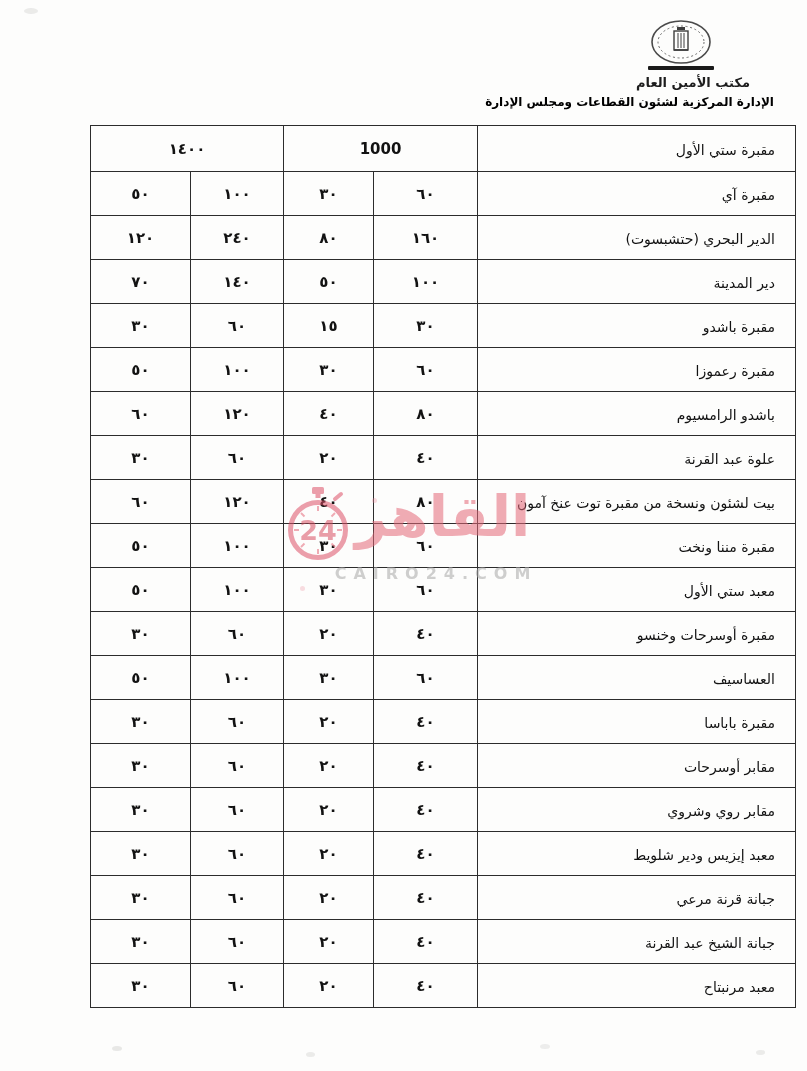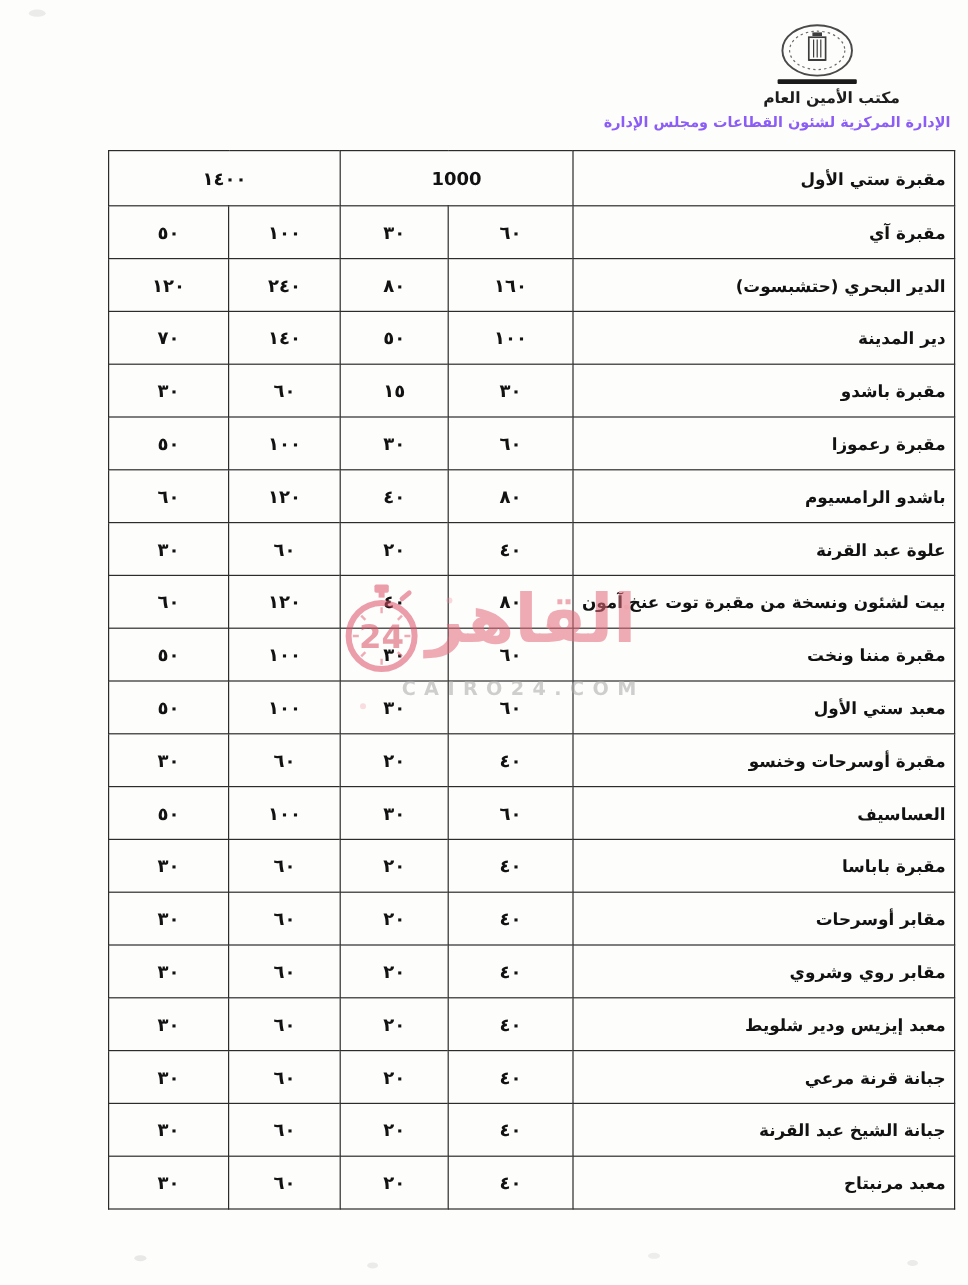--- a/index.html
+++ b/index.html
@@ -7,31 +7,31 @@
     width:807px;height:1071px;position:relative;overflow:hidden;
     background:#fdfdfc;
     font-family:"DejaVu Sans", sans-serif;
     color:#151515;
   }
   
   .emblem{position:absolute;left:645px;top:18px;width:72px;height:48px;}
   .emblem-underline{position:absolute;left:648px;top:66px;width:66px;height:4px;background:#1a1a1a;border-radius:1px;}
   .hdr-line1{position:absolute;top:75px;left:595px;width:155px;text-align:right;
              font-size:13px;font-weight:bold;color:#1d1d1d;direction:rtl;}
-  .hdr-line2{position:absolute;top:95px;left:536px;width:256px;text-align:center;
-             font-size:12px;font-weight:bold;color:#8b5cf6;direction:rtl;white-space:nowrap;}
+  .hdr-line2{position:absolute;top:95px;left:518px;width:256px;text-align:center;
+             font-size:12px;font-weight:bold;color:#000000;direction:rtl;white-space:nowrap;}
   
   table.price-table{
     position:absolute;left:90px;top:125px;width:705px;
     border-collapse:collapse;table-layout:fixed;direction:rtl;
   }
   .price-table td{border:1.7px solid #2c2c2c;vertical-align:middle;overflow:hidden;}
   .price-table tr{height:44px;}
   .price-table tr.hdr-row{height:46px;}
-  .site-cell{text-align:right;padding:2px 7px 0 2px;font-size:14px;font-weight:bold;color:#121212;}
+  .site-cell{text-align:right;padding:2px 20px 0 2px;font-size:14px;font-weight:normal;color:#121212;}
   .num-cell{text-align:center;font-size:15px;font-weight:bold;color:#121212;padding-top:2px;}
   
   .watermark{position:absolute;left:286px;top:486px;width:272px;opacity:.55;pointer-events:none;}
   .wm-row{display:flex;flex-direction:row;align-items:flex-start;gap:5px;direction:ltr;}
   .wm-arabic{font-size:56px;font-weight:bold;color:#e46979;line-height:1.1;direction:rtl;letter-spacing:1px;}
   .wm-latin{margin:2px 0 0 28px;text-align:center;font-size:16px;font-weight:bold;
             letter-spacing:7px;color:#a8a8a8;direction:ltr;}
   .wm-dot{position:absolute;border-radius:50%;background:#ef93a0;pointer-events:none;}
   
   .speck{position:absolute;background:#c9c9c6;border-radius:50%;opacity:.55;}

